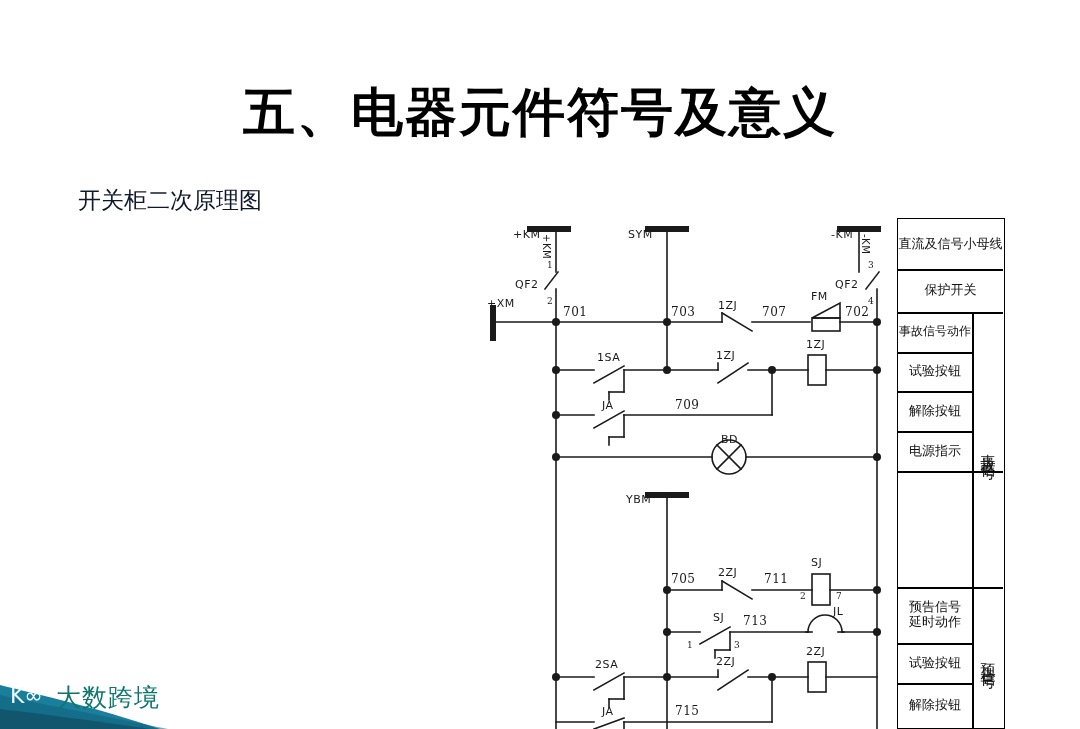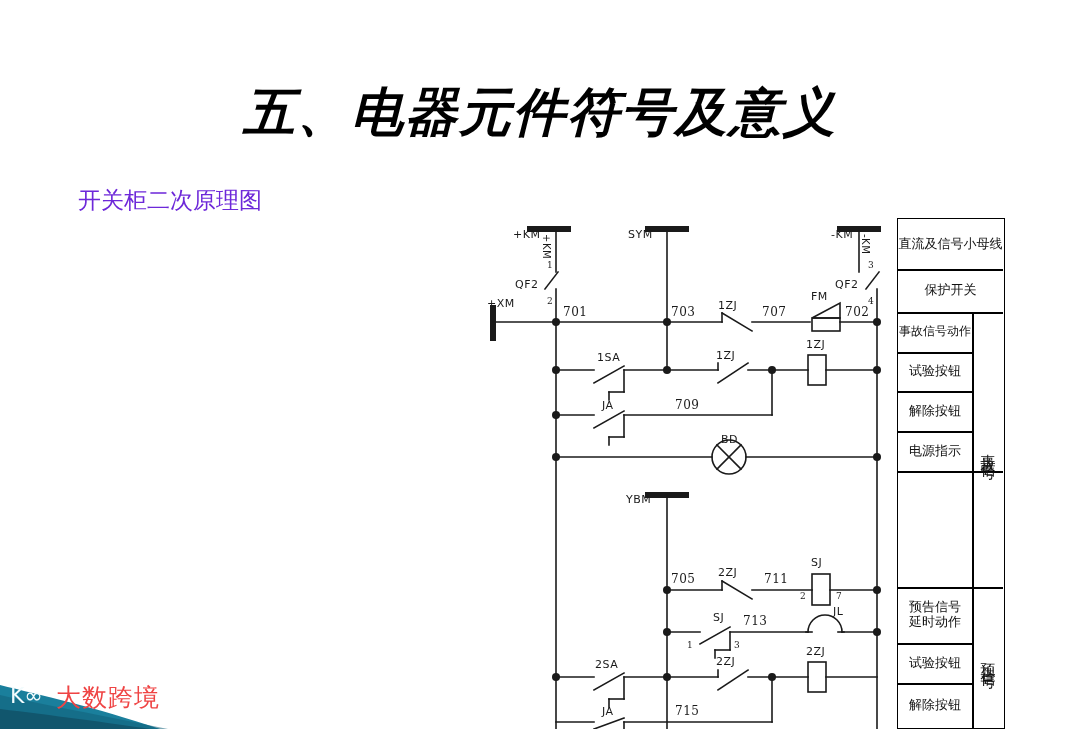--- a/index.html
+++ b/index.html
@@ -15,28 +15,27 @@
   .title{
     position:absolute;
     left:0;top:78px;width:1080px;
     text-align:center;
     font-family:"DejaVu Sans", sans-serif;
     font-size:52px;
     font-weight:700;
     color:#000000;
     letter-spacing:2px;
     white-space:nowrap;
-    font-style:italic;
   }
   .subtitle{
     position:absolute;
     left:78px;top:185px;
     font-family:"DejaVu Serif", serif;
     font-size:23px;
-    color:#6d28d9;
+    color:#0f172a;
     white-space:nowrap;
   }
 
   
   #schematic{position:absolute;left:0;top:0;width:1080px;height:729px;}
 
   
   .legend{
     position:absolute;
     left:897px;top:218px;
@@ -84,21 +83,21 @@
     transform:rotate(90deg);
     transform-origin:left top;
   }
 
   
   .wm{position:absolute;left:0;bottom:0;width:230px;height:78px;overflow:hidden;}
   .wm-text{
     position:absolute;left:56px;top:30px;
     font-family:"DejaVu Sans", sans-serif;
     font-size:25px;
-    color:#ef4444;
+    color:#0f766e;
     letter-spacing:1px;
     white-space:nowrap;
   }
   .wm-logo{
     position:absolute;left:10px;top:32px;
     font-family:"DejaVu Sans", sans-serif;
     font-size:22px;color:#f2fbfd;
   }
 </style>
 </head>

